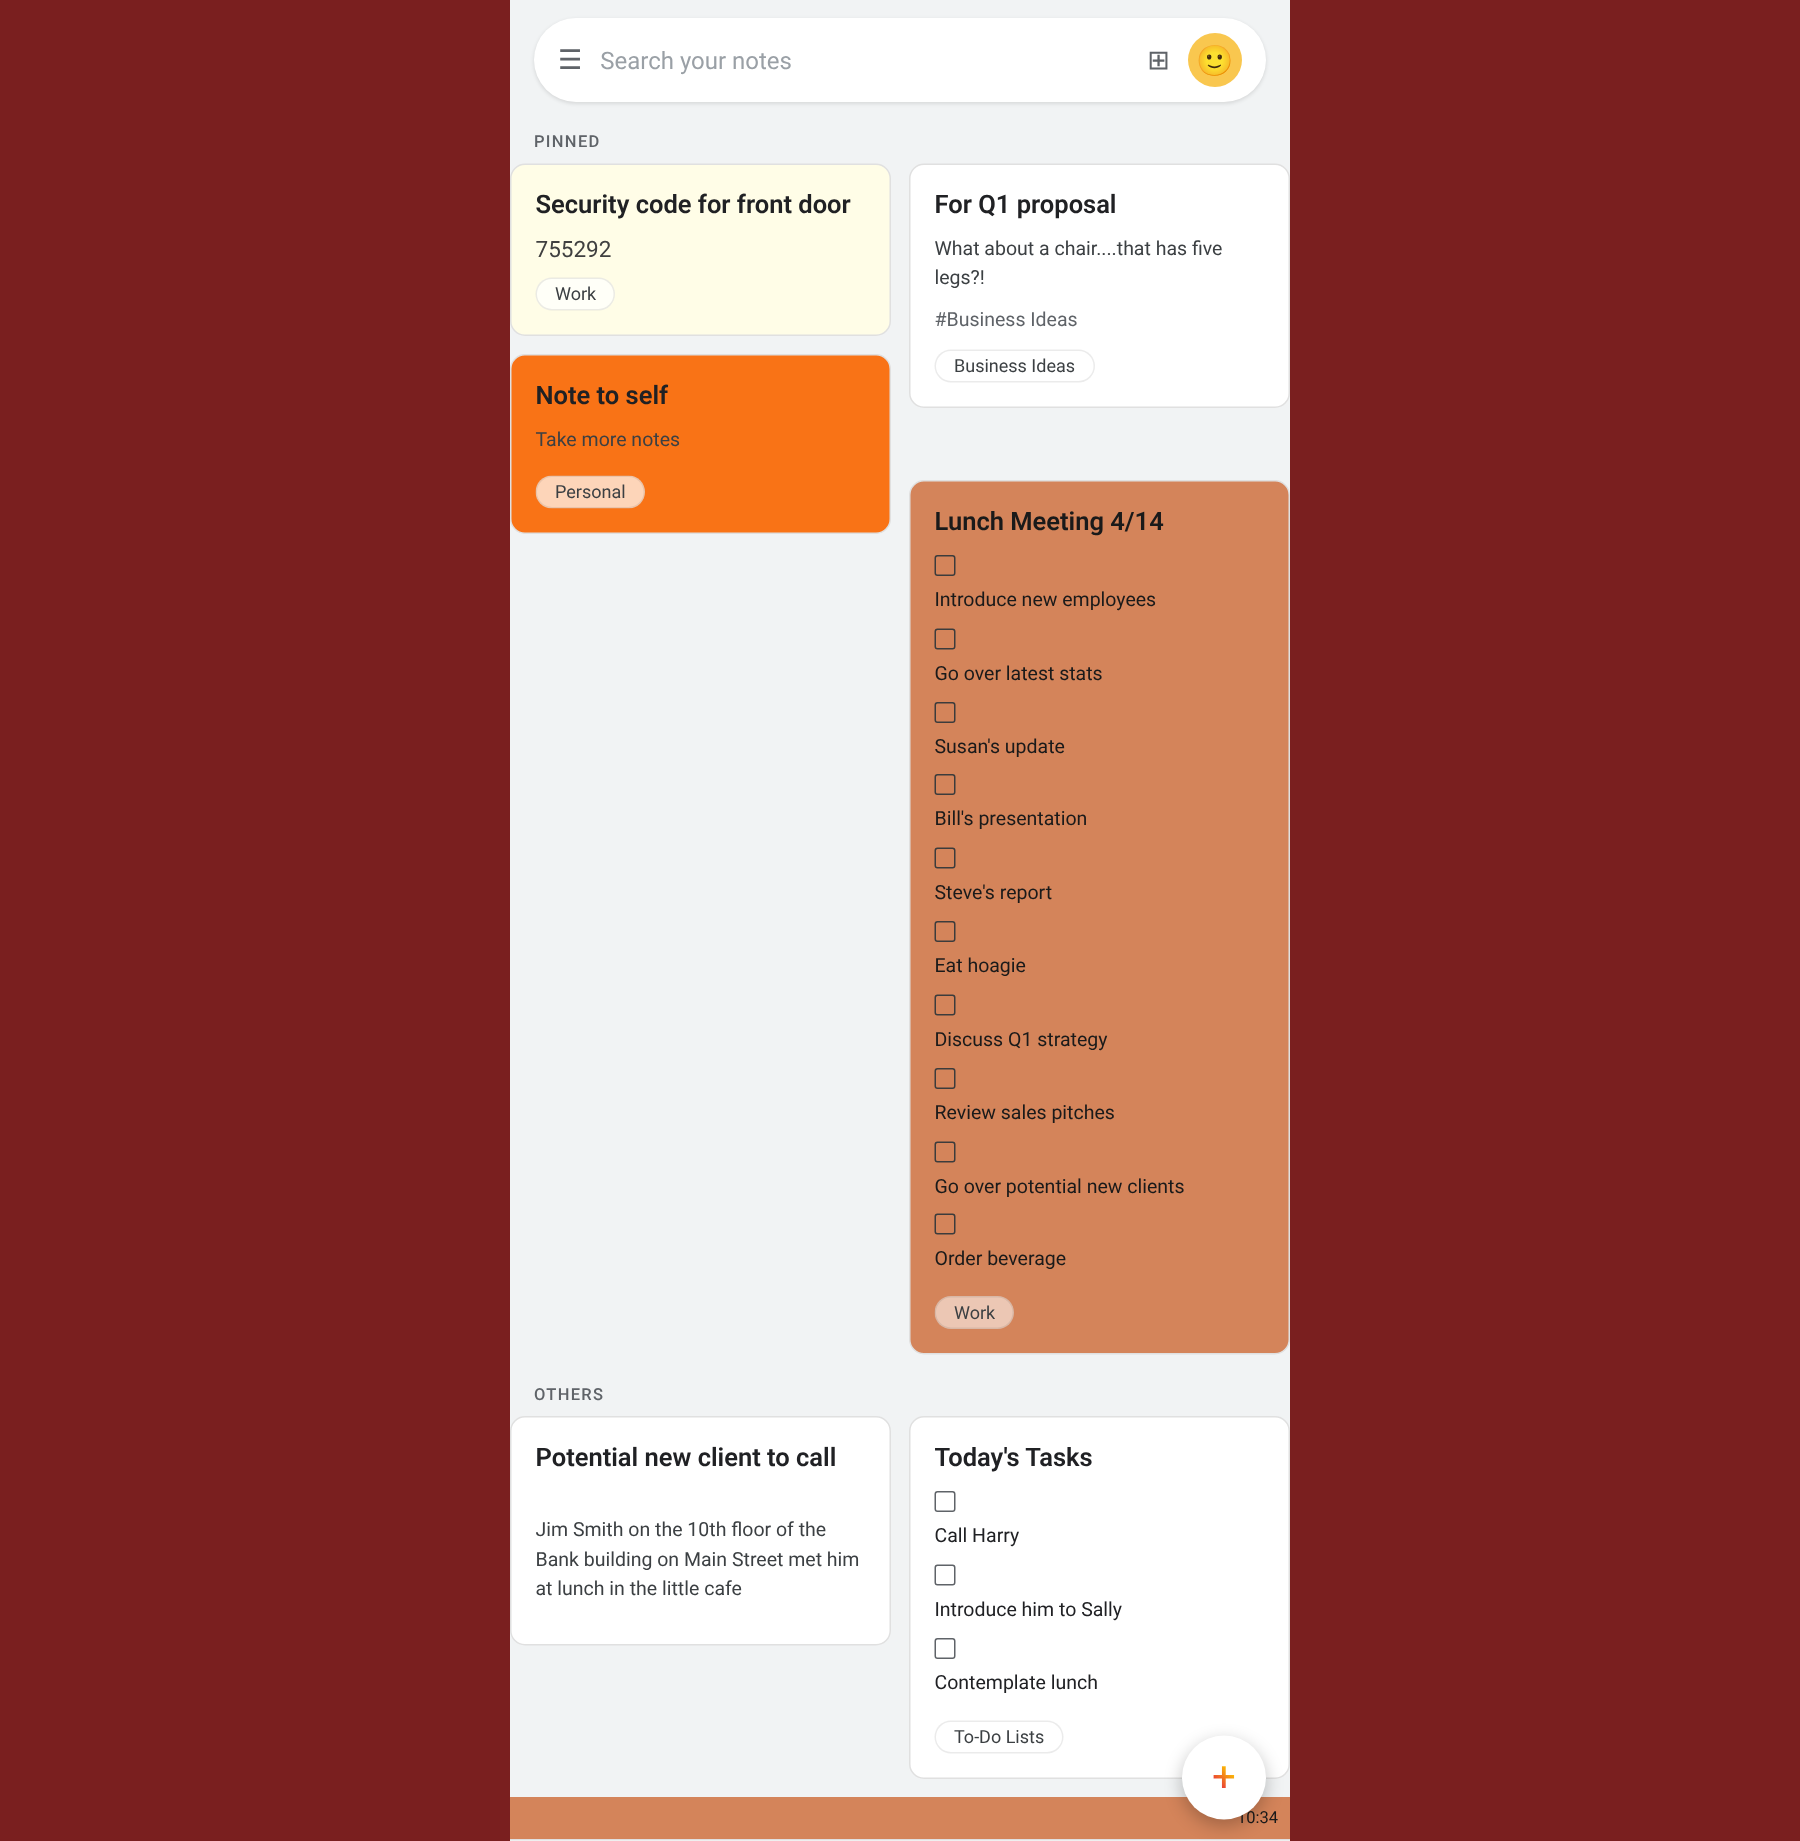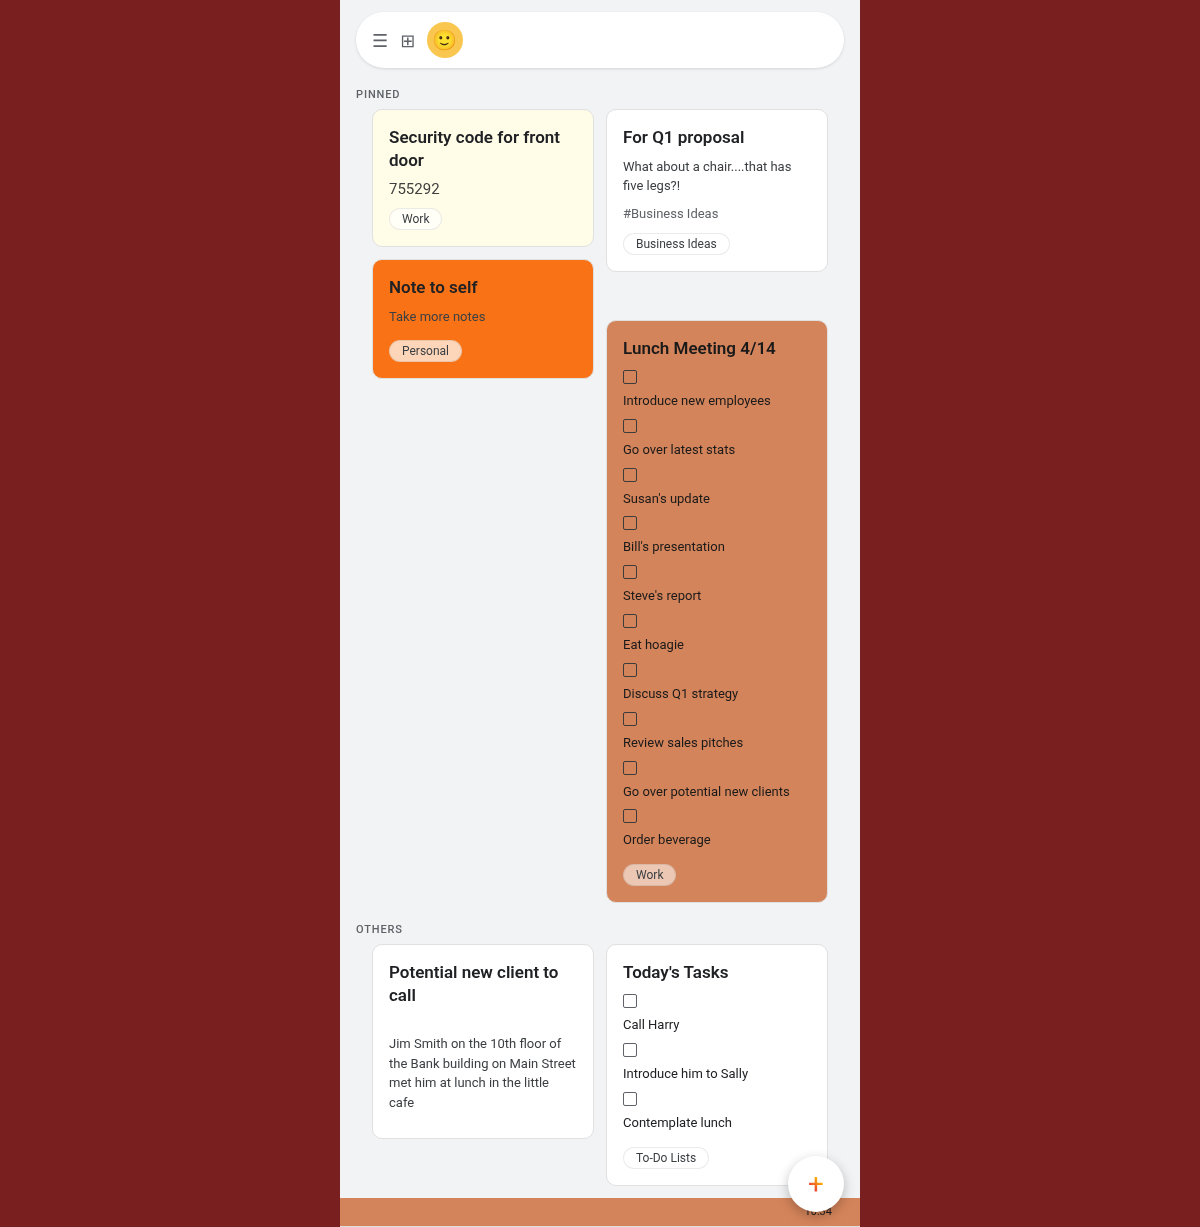--- a/index.html
+++ b/index.html
@@ -66,21 +66,21 @@
       color: #5f6368;
       letter-spacing: 0.08em;
       text-transform: uppercase;
       padding: 8px 20px 8px 16px;
       font-weight: 500;
     }
     
     .notes-grid {
       display: flex;
       gap: 12px;
-      padding: 0 32px;
+      padding: 0 0;
       margin-bottom: 12px;
     }
     .notes-col {
       display: flex;
       flex-direction: column;
       gap: 12px;
       flex: 1;
     }
     
     .note-card {
@@ -191,37 +191,38 @@
       font-size: 28px;
       font-weight: 300;
     }
     
     .status-bar {
       background: #d4845a;
       height: 28px;
       display: flex;
       align-items: center;
       justify-content: flex-end;
-      padding: 0 28px;
+      padding: 0 8px;
       font-size: 11px;
       color: #1a1a1a;
     }
     .number-code {
       font-size: 15px;
       color: #404040;
       margin-bottom: 6px;
     }
   </style>
 </head>
 <body>
 
 <div class="app-container">
 
   <div class="search-bar">
     <span class="menu-icon">☰</span>
+    <span class="search-text">Search your notes</span>
     <div class="search-icons">
       <span class="grid-icon">⊞</span>
       <div class="avatar">🙂</div>
     </div>
   </div>
 
   <div class="section-label">Pinned</div>
 
   <div class="notes-grid">
 

